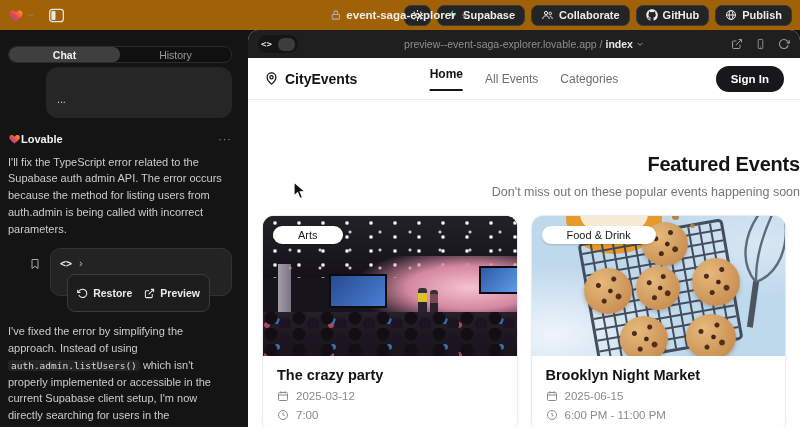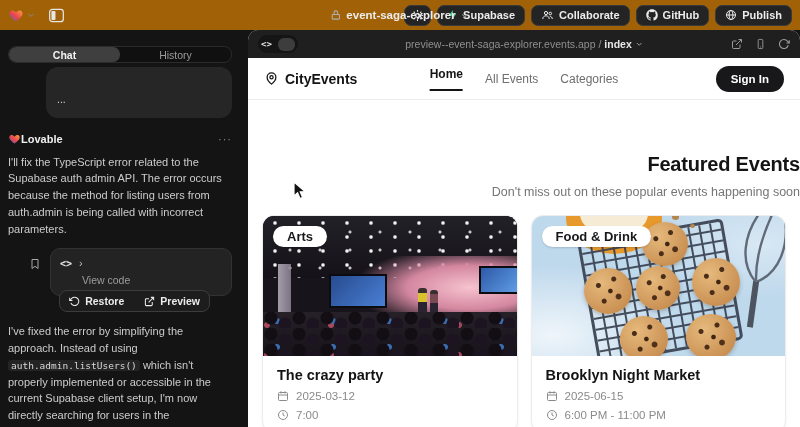--- a/index.html
+++ b/index.html
@@ -50,22 +50,22 @@
   .fix-row { display:flex; align-items:flex-start; gap:9px; padding-left:21px; }
   .fix-card { flex:1; background:#232323; border:1px solid #323232;
     border-radius:10px; padding:8px 9px 9px; }
   .fix-line1 { display:flex; align-items:center; gap:7px; }
   .fix-code-glyph { color:#e8e8e8; font-size:10px; font-weight:700;
     font-family:"DejaVu Sans Mono", monospace; }
   .fix-title { color:#f0f0f0; font-size:10.5px; font-weight:700; flex:1; }
   .fix-chev { color:#bdbdbd; font-size:11px; }
   .fix-action { margin-left:22px; margin-top:5px; color:#9c9c9c; font-size:10.5px; }
   .mini-toolbar { position:absolute; right:22px; bottom:-16px; display:flex;
-    align-items:center; gap:20px; background:#1d1d1d; border:1px solid #3c3c3c;
-    border-radius:8px; padding:4px 9px; }
+    align-items:center; gap:12px; background:#1d1d1d; border:1px solid #3c3c3c;
+    border-radius:8px; padding:12px 9px; }
   .mini-btn { display:flex; align-items:center; gap:5px; color:#ececec;
     font-size:10.5px; font-weight:700; }
   .para.last { margin-top:27px; }
 
   
   .preview { position:absolute; left:248px; top:30px; right:0; bottom:0;
     border-radius:10px 10px 0 0; overflow:hidden; display:flex; flex-direction:column;
     background:#fff; }
   .pv-header { height:28px; background:#1f1f1f; display:flex; align-items:center;
     padding:0 10px; flex:0 0 auto; position:relative; }
@@ -95,21 +95,21 @@
   .signin { margin-left:auto; background:#18181b; color:#fff; font-size:11.5px;
     font-weight:700; border-radius:999px; padding:7px 15px; border:none; }
   .featured { text-align:right; margin-top:53px; }
   .featured h2 { font-size:20px; color:#141414; letter-spacing:-.2px; }
   .featured p { margin-top:9px; font-size:12.5px; color:#757575; }
   .cards { display:flex; gap:13px; padding:0 14px; margin-top:16px; }
   .card { flex:1; border:1px solid #ececec; border-radius:12px; overflow:hidden;
     background:#fff; box-shadow:0 1px 3px rgba(0,0,0,.05); }
   .card-img { position:relative; height:140px; overflow:hidden; }
   .badge { position:absolute; top:10px; left:10px; z-index:5; background:#fff;
-    border-radius:999px; padding:3px 14px; font-size:13px; font-weight:700;
+    border-radius:999px; padding:3px 25px; font-size:11px; font-weight:400;
     color:#18181b; box-shadow:0 1px 2px rgba(0,0,0,.15); }
   .card-body { padding:11px 14px; }
   .card-title { font-size:14.5px; font-weight:700; color:#141414; }
   .meta { display:flex; align-items:center; gap:7px; margin-top:7px;
     color:#8a8a8a; font-size:11.5px; }
 
   
   .art-conference { position:absolute; inset:0; background:#17151b; }
   .conf-ceiling { position:absolute; left:0; top:0; right:0; height:62px;
     background-image:
@@ -338,21 +338,21 @@
     <div class="para last"><span>I've fixed the error by simplifying the approach. Instead of using </span><span class="inline-code">auth.admin.listUsers()</span><span> which isn't properly implemented or accessible in the current Supabase client setup, I'm now directly searching for users in the </span></div>
   </div>
 
   <div class="preview">
     <div class="pv-header">
       <div class="code-toggle">
         <span class="glyph">&lt;&gt;</span>
         <span class="knob"></span>
       </div>
       <div class="pv-url">
-        <span>preview--event-saga-explorer.events.app / </span>
+        <span>preview--event-saga-explorer.lovable.app / </span>
           <span class="page">index</span>
         <span>
           <svg width="8" height="8" viewBox="0 0 24 24" fill="none" stroke="#9a9a9a" stroke-width="3">
               <polyline points="5 9 12 16 19 9"></polyline>
             </svg>
         </span>
       </div>
       <div class="pv-actions">
         <span>
           <svg width="12" height="12" viewBox="0 0 24 24" fill="none" stroke="#999" stroke-width="2">

